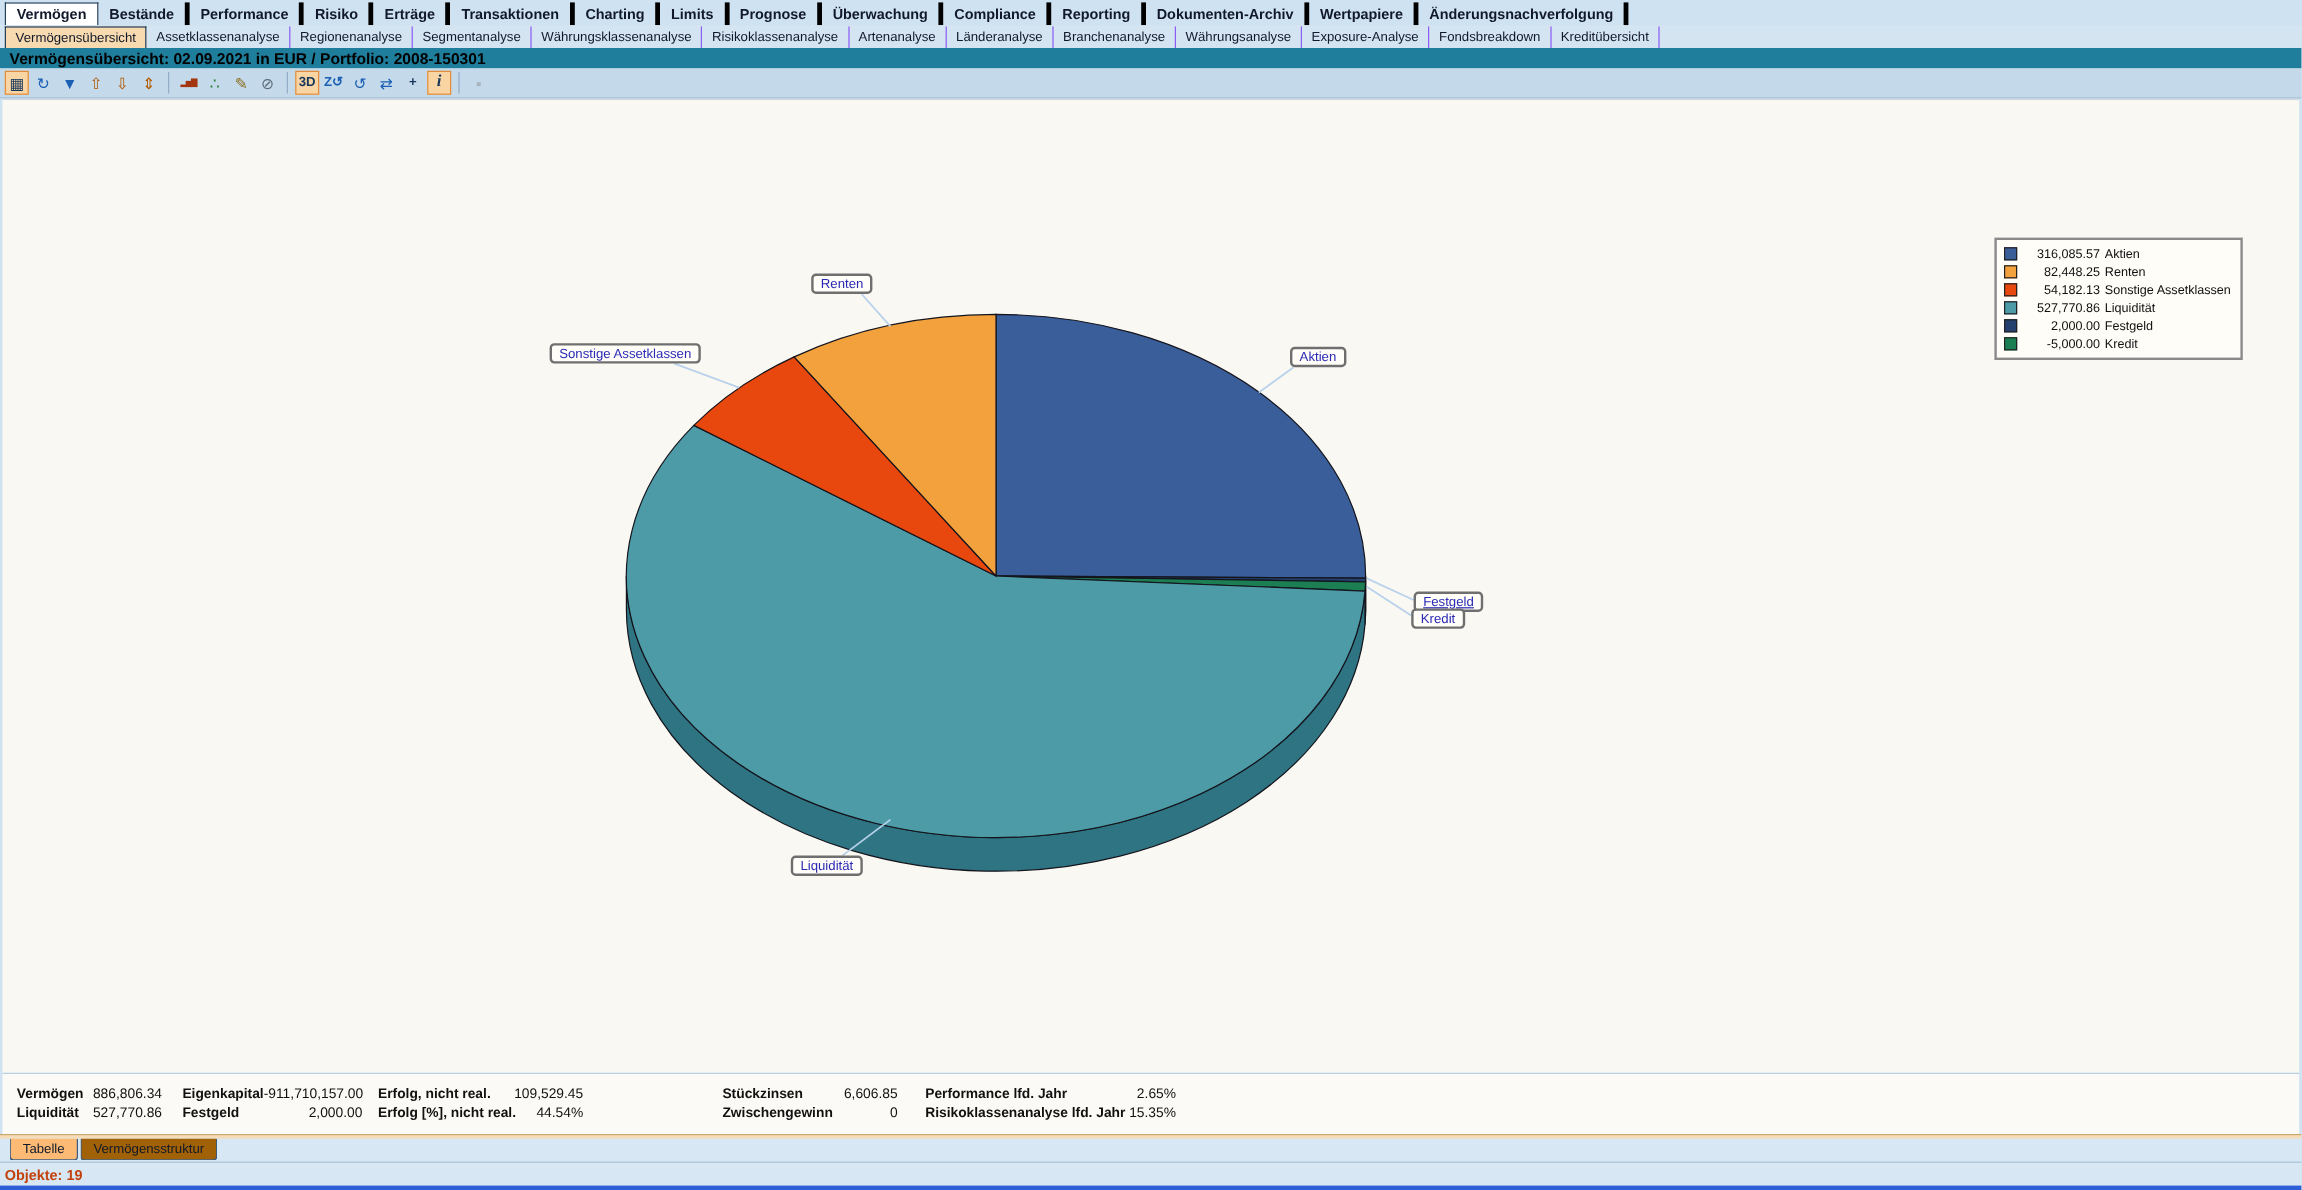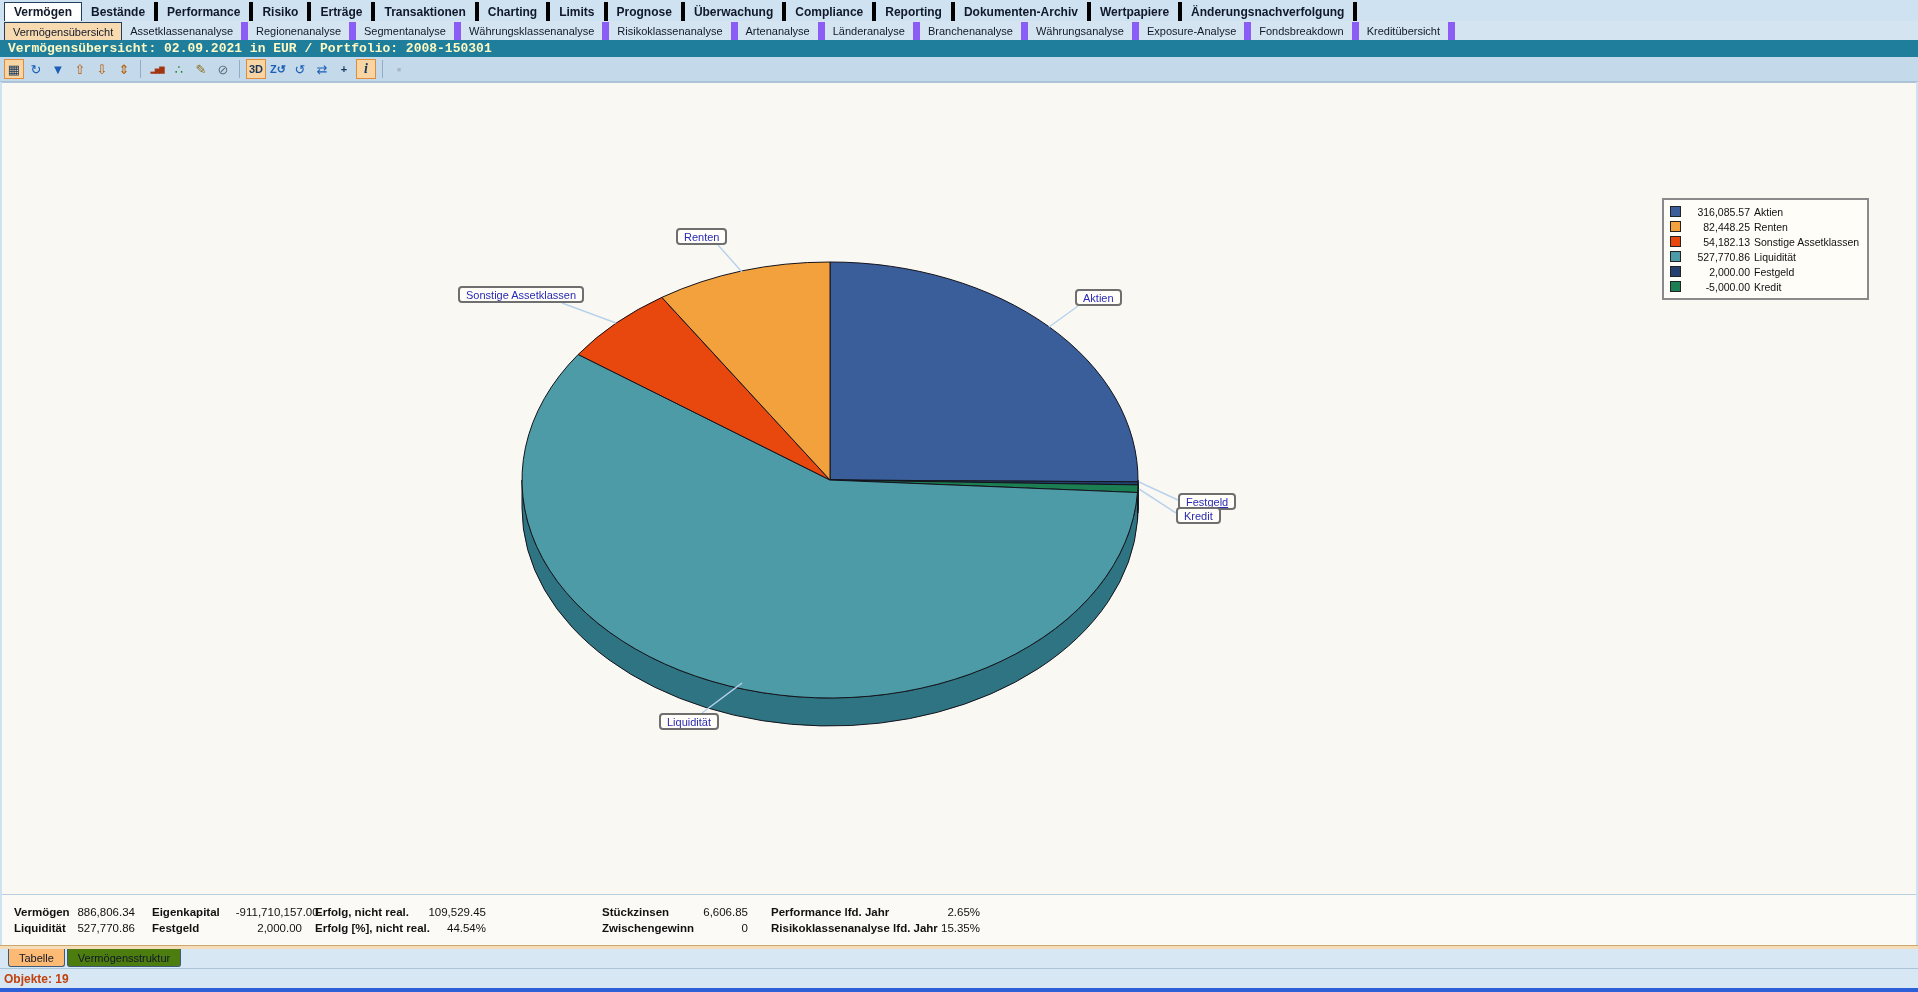--- a/index.html
+++ b/index.html
@@ -12,27 +12,27 @@
     background:#cfe2f1; display:flex; align-items:stretch; padding-left:4px; }
   .menu-item { display:flex; align-items:center; padding:0 9px; font-size:12px;
     font-weight:bold; color:#10182a; border-right:4px solid #000000; cursor:default;
     margin:2px 0 0 0; white-space:nowrap; }
   .menu-item.sel { background:#ffffff; border:1px solid #22405e; border-bottom:none; }
 
   
   .subtabs { position:absolute; left:0; top:21px; width:1918px; height:19px;
     background:#d4e4f1; display:flex; align-items:stretch; padding-left:4px; }
   .subtab { display:flex; align-items:center; padding:0 8px; font-size:11px;
-    color:#10182a; border-right:7px solid #8b5cf6; margin:1px 0 0 0; white-space:nowrap; }
+    color:#10182a; border-right:1px solid #8b5cf6; margin:1px 0 0 0; white-space:nowrap; }
   .subtab.sel { background:#f8dab0; border:1px solid #22405e; border-bottom:none; }
 
   
   .titlebar { position:absolute; left:0; top:40px; width:1918px; height:17px;
-    background:#1e7e9c; color:#fef9c3; font-size:13px; font-weight:bold;
-    display:flex; align-items:center; padding-left:8px;font-family:Liberation Mono, monospace; }
+    background:#1e7e9c; color:#000000; font-size:13px; font-weight:bold;
+    display:flex; align-items:center; padding-left:8px; }
 
   
   .toolbar { position:absolute; left:0; top:57px; width:1918px; height:25px;
     background:#c4d9ea; display:flex; align-items:center; padding-left:4px; gap:2px;
     border-bottom:1px solid #a9c2d8; }
   .tbtn { width:20px; height:20px; display:flex; align-items:center; justify-content:center;
     font-size:13px; color:#16365c; border:1px solid transparent; cursor:pointer;
     line-height:1; }
   .tbtn.active { background:#f8d5a2; border:1px solid #e08c3c; }
   .tbtn.small  { font-size:7px; letter-spacing:-1px; }
@@ -67,21 +67,21 @@
   .irow .val { text-align:right; white-space:nowrap; }
 
   
   .tabstrip-top { position:absolute; left:0; top:945px; width:1918px; height:4px;
     background:#f6ddba; border-top:1px solid #c9a86e; }
   .tabstrip { position:absolute; left:0; top:949px; width:1918px; height:19px;
     background:#d7e7f3; display:flex; padding-left:8px; }
   .btab { display:flex; align-items:center; padding:0 10px; font-size:11px; color:#10182a;
     border:1px solid #3c5a7a; border-top:none; border-radius:0 0 3px 3px;
     background:#fdba74; margin-right:2px; cursor:pointer; height:18px; }
-  .btab.sel { background:#4d7c0f; }
+  .btab.sel { background:#a16207; }
   .statusbar { position:absolute; left:0; top:968px; width:1918px; height:20px;
     background:#d7e7f3; border-top:1px solid #aac4da; display:flex; align-items:center;
     padding-left:4px; font-size:12px; font-weight:bold; color:#c2410c; }
   .bluebar { position:absolute; left:0; top:988px; width:1918px; height:4px;
     background:#2c5fd8; }
 </style>
 </head>
 <body>
 
 <div id="app">
@@ -207,21 +207,21 @@
         <div class="irow" style="top: 9px;">
           <span class="lbl">Vermögen</span>
           <span class="val">886,806.34</span>
         </div>
         <div class="irow" style="top: 25px;">
           <span class="lbl">Liquidität</span>
           <span class="val">527,770.86</span>
         </div>
       </div>
       <div class="igroup" style="left: 150px; width: 150px;">
-        <div class="irow" style="top: 9px; gap: 16px;">
+        <div class="irow" style="top: 9px;">
           <span class="lbl">Eigenkapital</span>
           <span class="val">-911,710,157.00</span>
         </div>
         <div class="irow" style="top: 25px;">
           <span class="lbl">Festgeld</span>
           <span class="val">2,000.00</span>
         </div>
       </div>
       <div class="igroup" style="left: 313px; width: 171px;">
         <div class="irow" style="top: 9px;">

